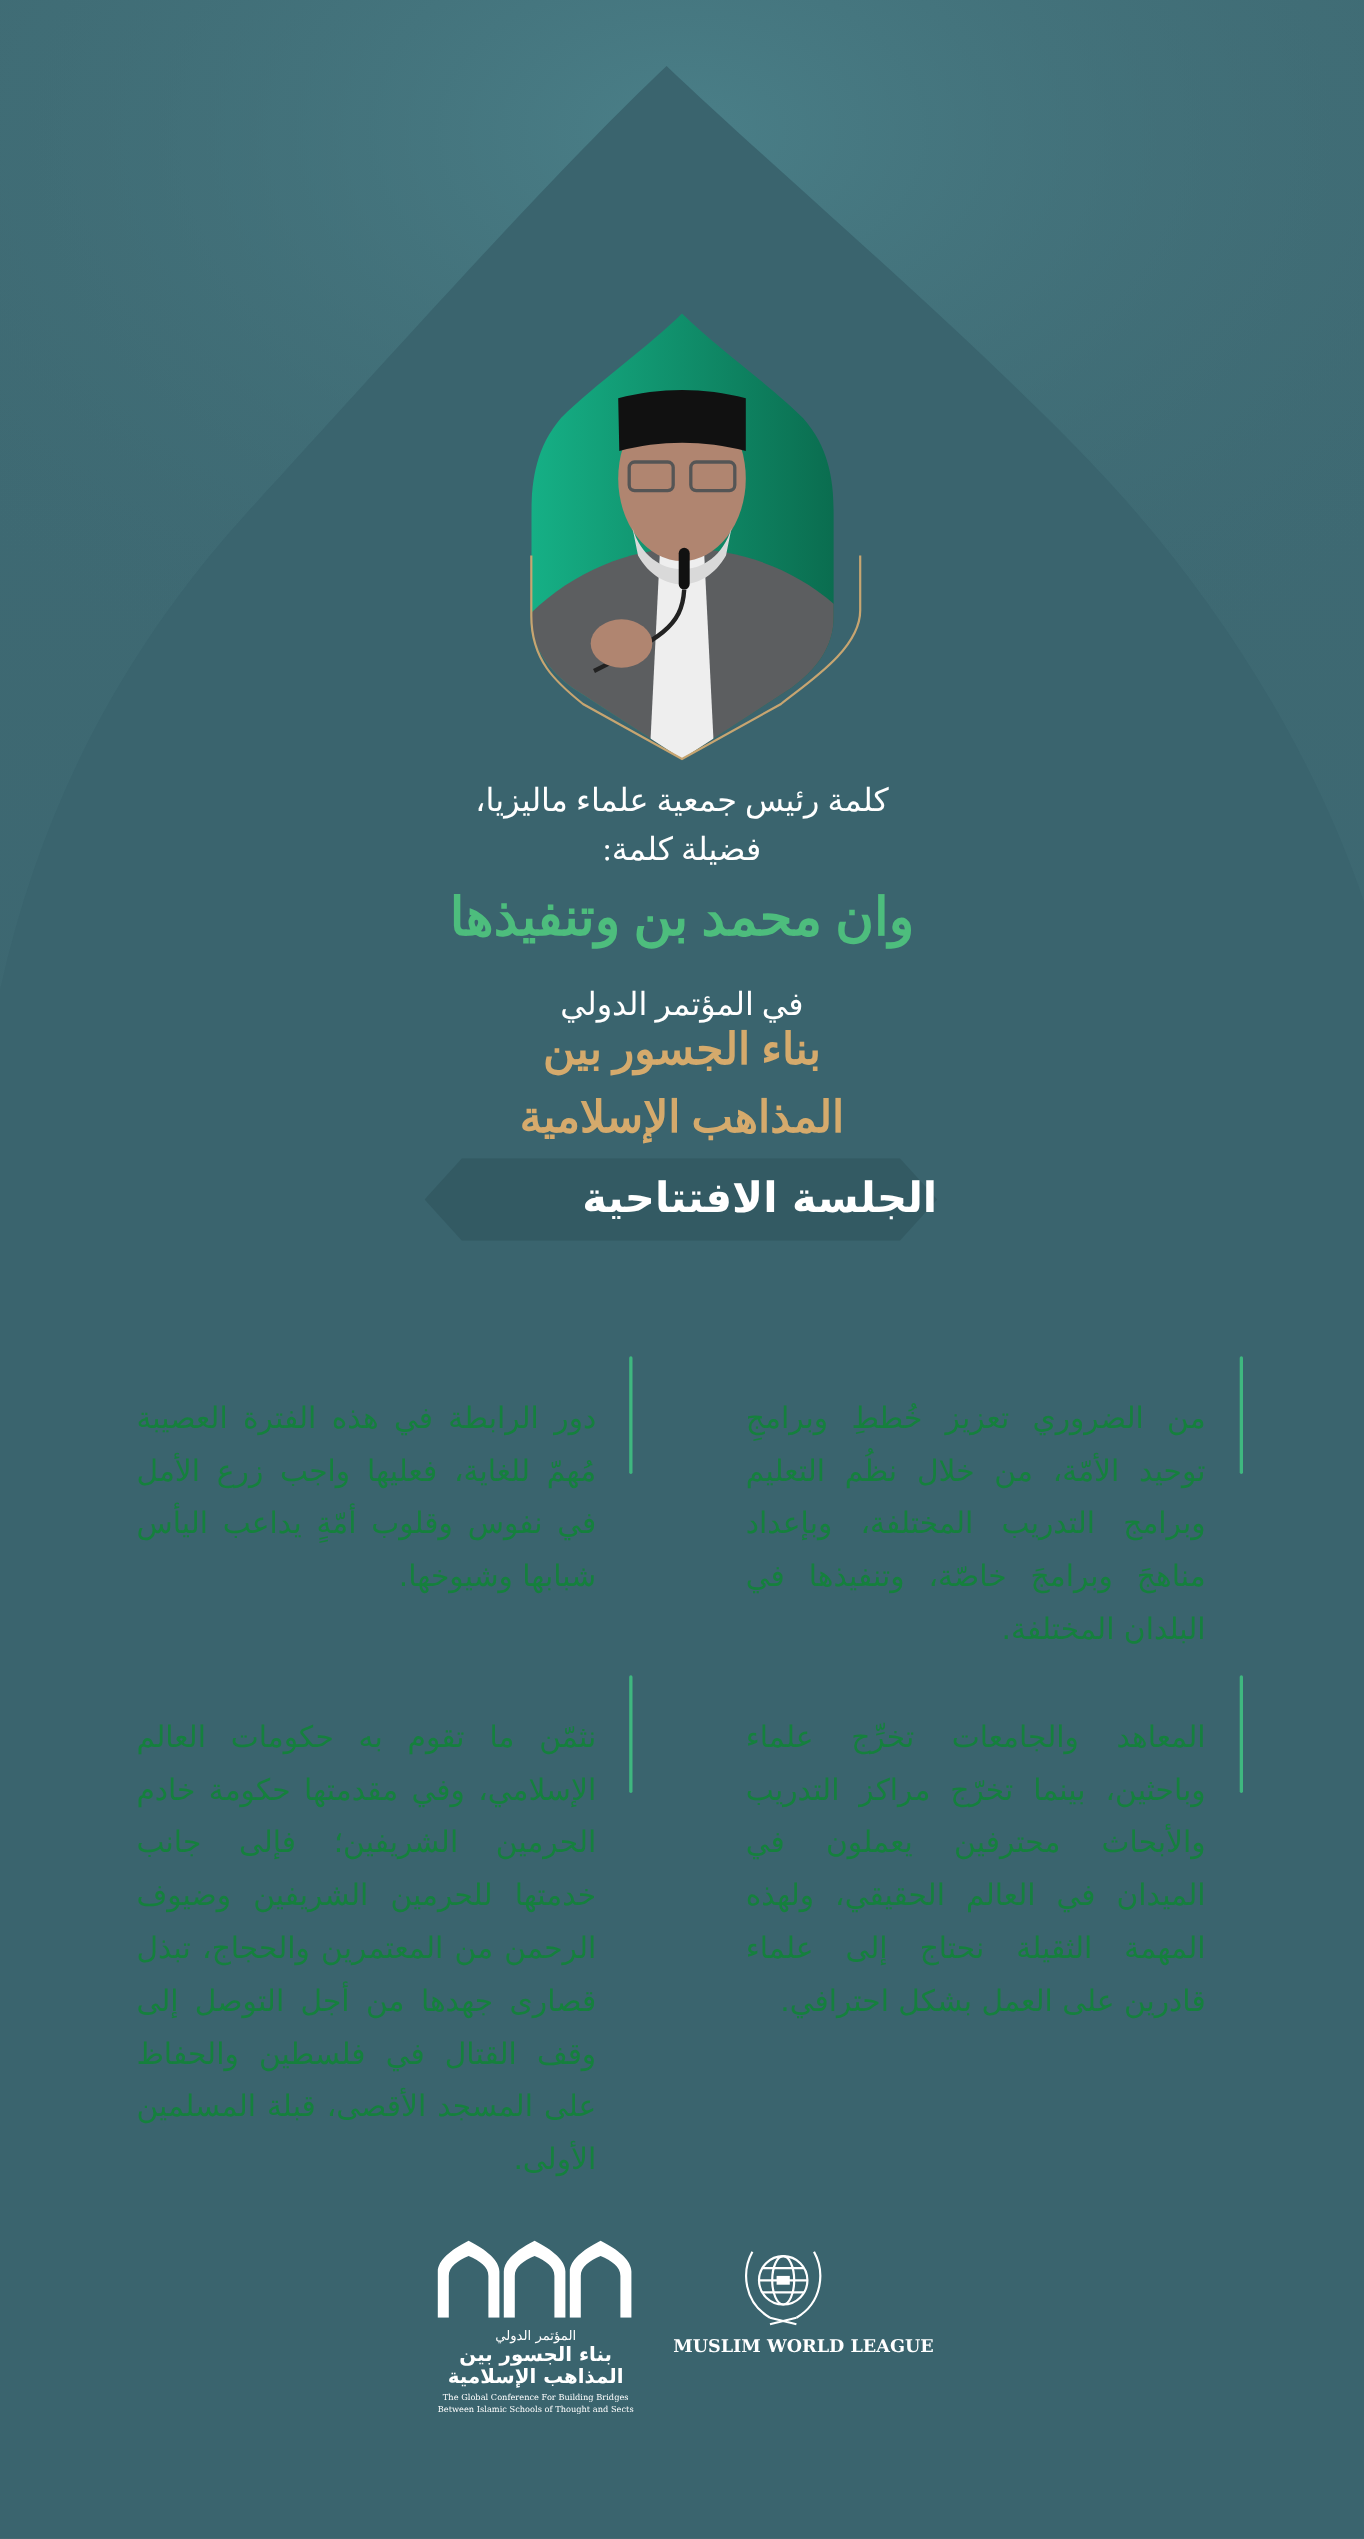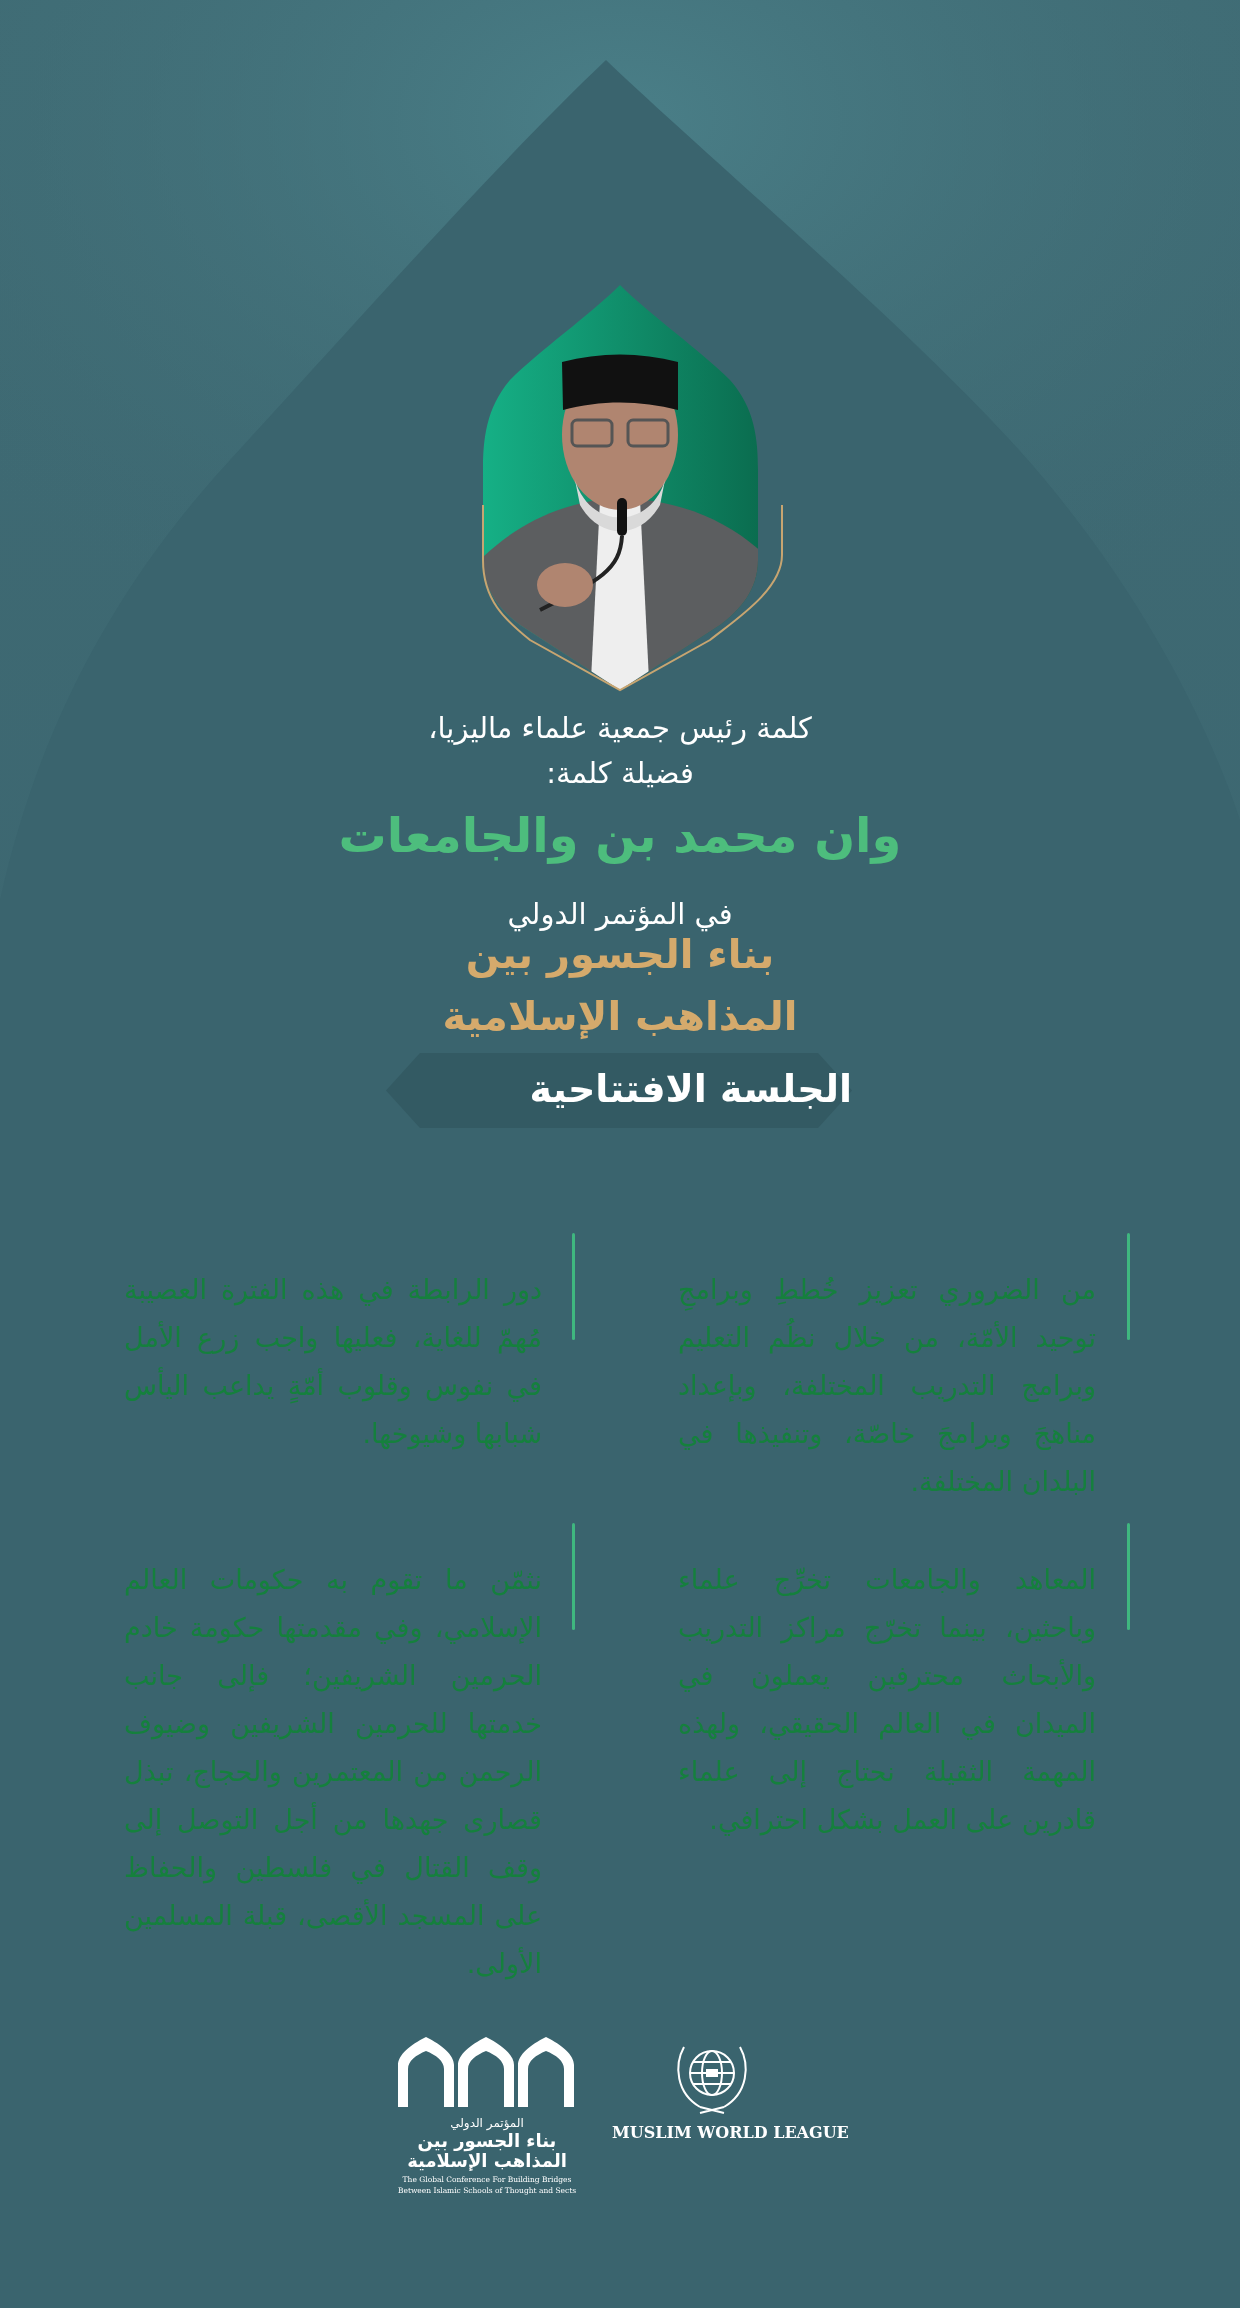--- a/index.html
+++ b/index.html
@@ -2,21 +2,21 @@
 <html><head>
 <meta charset="utf-8">
 <style>
   html,body{margin:0;padding:0;}
   body{width:1240px;height:2308px;overflow:hidden;position:relative;
     font-family:"DejaVu Sans","Liberation Sans",sans-serif;
     background:linear-gradient(180deg,#3f6b74 0%,#3c6670 55%,#3a636c 80%,#2c4a53 100%);
     direction:rtl;}
   .bg-svg{position:absolute;left:0;top:0;width:1240px;height:2308px;}
   .abs{position:absolute;}
-  .center{left:0;width:1240px;text-align:center;}
+  .center{left:0;width:1240px;text-align:center;font-family:Liberation Serif, serif;}
   .intro{color:#fff;font-size:29px;line-height:42px;}
   .name{color:#4dbd7d;font-size:48px;font-weight:bold;line-height:60px;}
   .conf-pre{color:#fff;font-size:29px;line-height:40px;}
   .conf-title{color:#d5aa6c;font-size:40px;font-weight:bold;line-height:52px;}
   .session{left:386px;top:1053px;width:466px;height:75px;}
   .session svg{position:absolute;left:0;top:0;}
   .session-label{position:absolute;left:0;top:0;width:466px;height:75px;line-height:72px;text-align:right;color:#fff;font-size:38px;font-weight:bold;}
   .para{color:#15803d;font-size:27px;line-height:48px;text-align:justify;text-align-last:right;margin-top:41px;}
   .divider{width:3px;background:#3fb77f;border-radius:2px;}
   .logo-text{color:#fff;text-align:center;}
@@ -62,21 +62,21 @@
     <path d="M622 536 C620 570 600 580 540 610" stroke="#222" stroke-width="4" fill="none"></path>
 
     <ellipse cx="565" cy="585" rx="28" ry="22" fill="#b08570"></ellipse>
   </g>
 
   <path d="M483 505 L483 560 C483 600 505 620 530 640 L620 690 L710 640 C735 620 782 590 782 555 L782 505" fill="none" stroke="#c7a571" stroke-width="2"></path>
 </svg>
 
 <div class="abs center intro" style="top:707px;">كلمة رئيس جمعية علماء ماليزيا،</div>
 <div class="abs center intro" style="top:752px;">فضيلة كلمة:</div>
-<div class="abs center name" style="top:805px;">وان محمد بن والجامعات</div>
+<div class="abs center name" style="top:805px;">وان محمد بن وتنفيذها</div>
 
 <div class="abs center conf-pre" style="top:894px;">في المؤتمر الدولي</div>
 <div class="abs center conf-title" style="top:928px;">بناء الجسور بين</div>
 <div class="abs center conf-title" style="top:990px;">المذاهب الإسلامية</div>
 
 <div class="abs session">
   <svg width="466" height="75" viewBox="0 0 466 75">
     <path d="M34 0 L432 0 L466 37.5 L432 75 L34 75 L0 37.5 Z" fill="#335a63"></path>
   </svg>
   <div class="session-label">الجلسة الافتتاحية</div>

